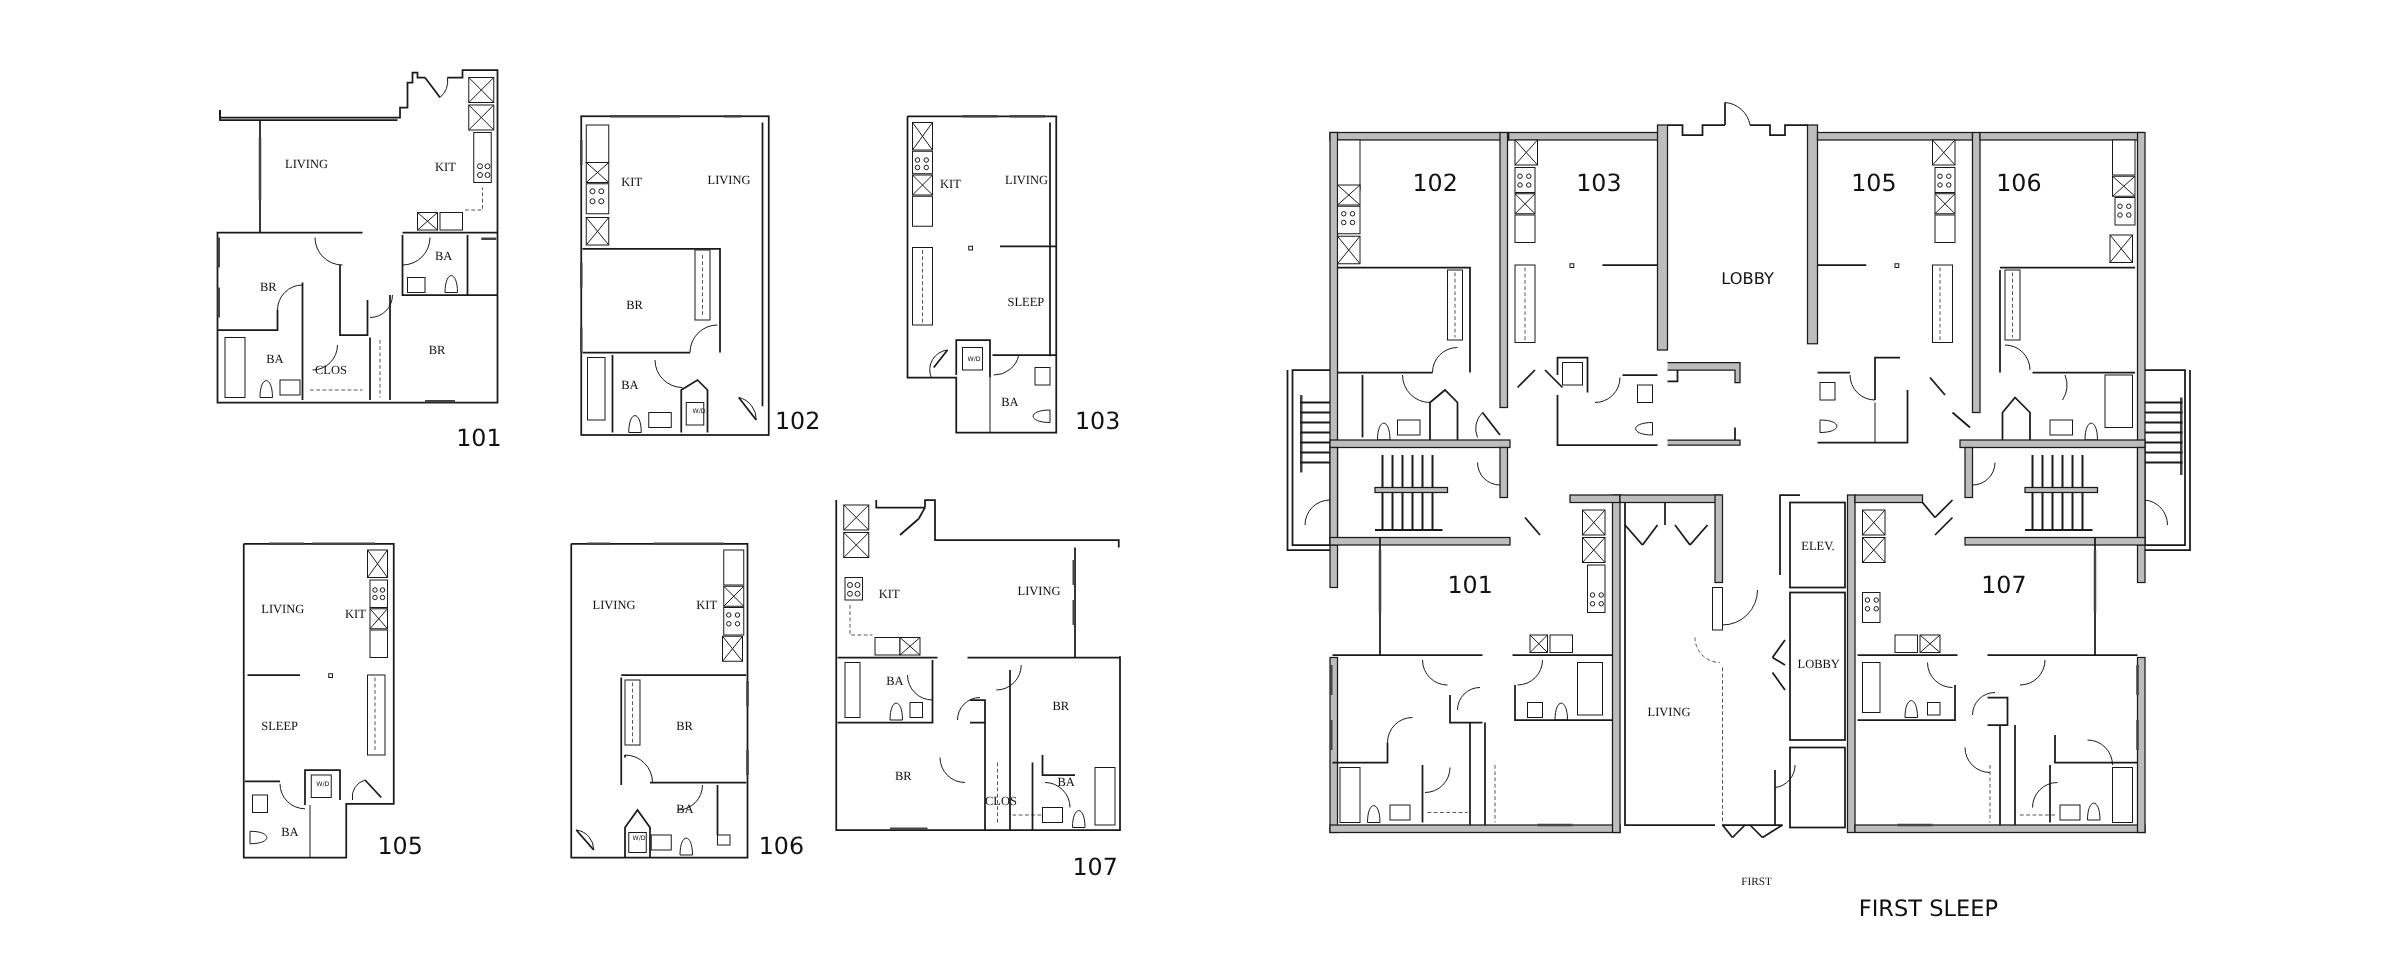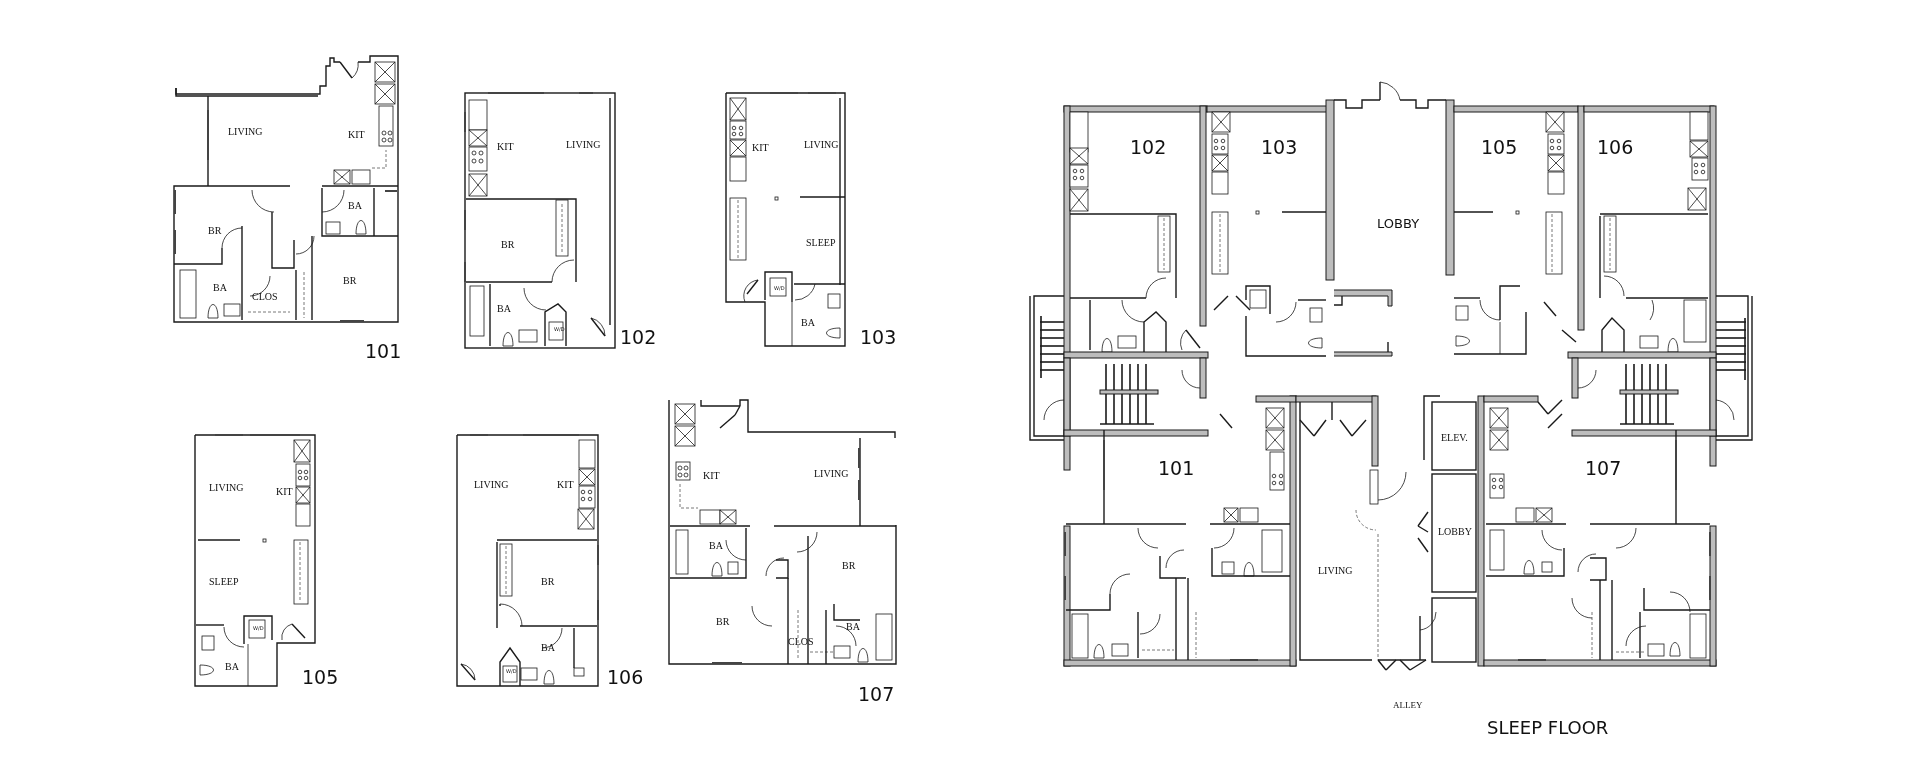--- a/index.html
+++ b/index.html
@@ -644,15 +644,15 @@
   <span class="bnum" style="left:1130px;top:136px;">102</span>
   <span class="bnum" style="left:1261px;top:136px;">103</span>
   <span class="bnum" style="left:1481px;top:136px;">105</span>
   <span class="bnum" style="left:1597px;top:136px;">106</span>
   <span class="bnum" style="left:1158px;top:457px;">101</span>
   <span class="bnum" style="left:1585px;top:457px;">107</span>
   <span class="room" style="left:1377px;top:216px;">LOBBY</span>
   <span class="lbl" style="left:1441px;top:432px;">ELEV.</span>
   <span class="lbl" style="left:1438px;top:526px;">LOBBY</span>
   <span class="lbl" style="left:1318px;top:565px;">LIVING</span>
-  <span class="lbl" style="left:1393px;top:700px;font-size:9px;">ALLEY</span>
-  <span class="big" style="left:1487px;top:717px;">SLEEP FLOOR</span>
+  <span class="lbl" style="left:1393px;top:700px;font-size:9px;">FIRST</span>
+  <span class="big" style="left:1487px;top:717px;">FIRST SLEEP</span>
 </div>
 
 </body></html>

